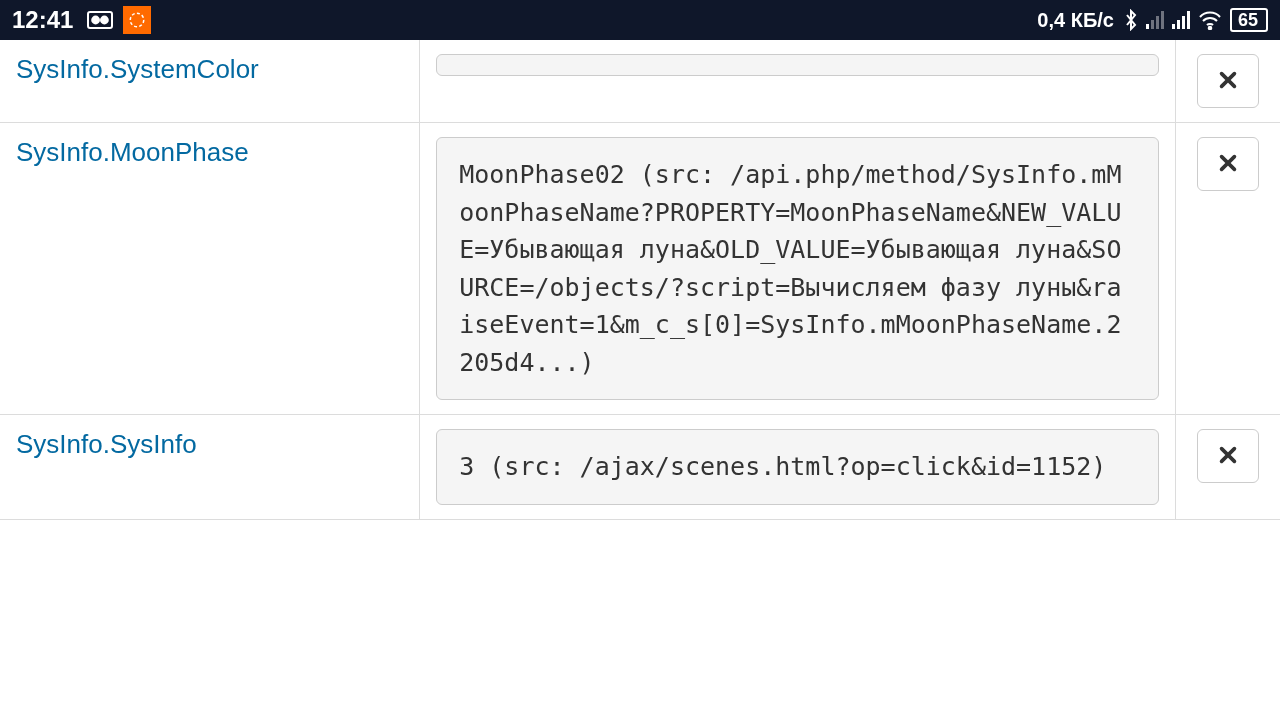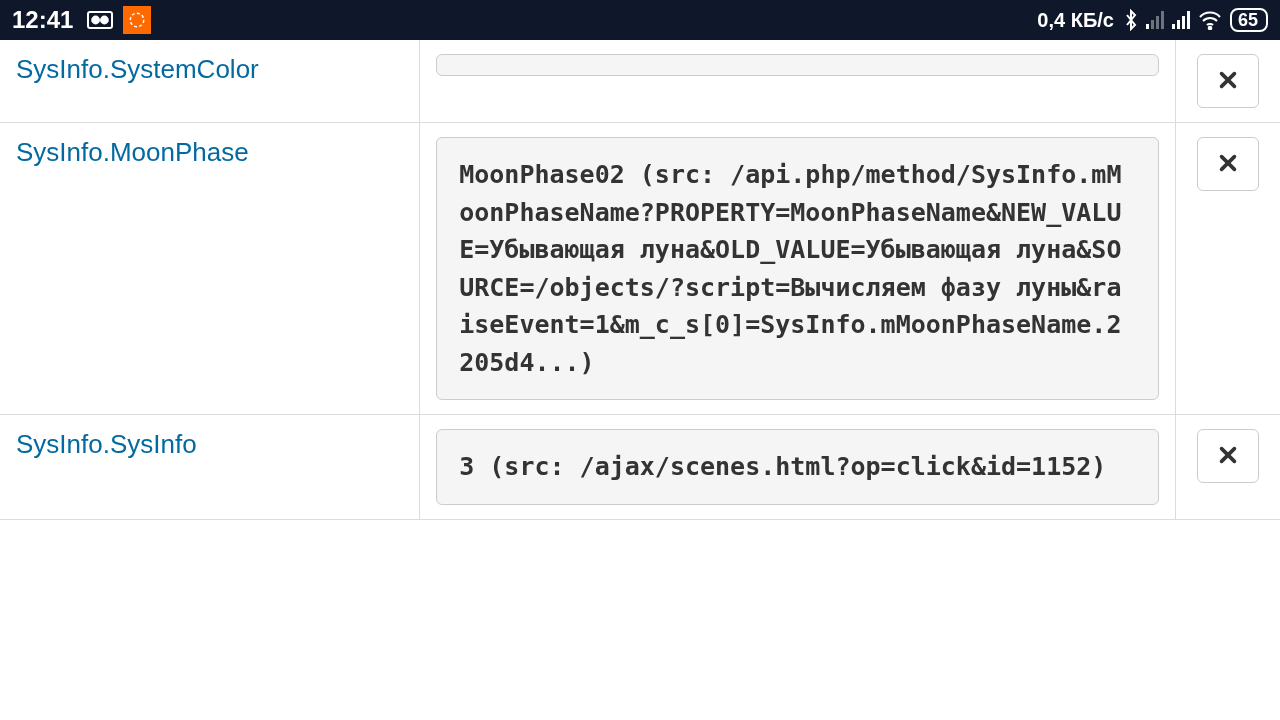--- a/index.html
+++ b/index.html
@@ -8,39 +8,39 @@
   
   .status-bar { height: 40px; background: #0f172a; color: #fff; display: flex; align-items: center; padding: 0 12px; font-size: 22px; font-weight: 500; }
   .status-left { display: flex; align-items: center; gap: 10px; }
   .status-right { margin-left: auto; display: flex; align-items: center; gap: 8px; text-align: right; }
   .time { font-size: 24px; font-weight: 600; margin-right: 4px; }
   .sb-icon { display:inline-flex; align-items:center; justify-content:center; }
   .sb-app { width: 28px; height: 28px; background: #ff6a00; border: 1px solid #ff6a00; display:flex; align-items:center; justify-content:center; }
   .sb-app svg { width:18px; height:18px; fill:#fff; }
   .sb-rec { width:26px; height:18px; border:2px solid #fff; border-radius:3px; display:flex; align-items:center; justify-content:center; font-size:10px; }
   .speed { font-size: 20px; font-weight:600; margin-right:2px; }
-  .batt-pill { border:2px solid #fff; border-radius: 8px; padding: 0 8px 0 6px; font-size: 18px; line-height: 20px; height:24px; display:flex; align-items:center; font-weight:600; }
+  .batt-pill { border:2px solid #fff; border-radius: 3px; padding: 0 8px 0 6px; font-size: 18px; line-height: 20px; height:24px; display:flex; align-items:center; font-weight:600; }
   .signal-bars { display:inline-flex; align-items:flex-end; gap:2px; height:18px; }
   .signal-bars span { width:3px; background:#fff; }
   .signal-bars span:nth-child(1){height:5px}
   .signal-bars span:nth-child(2){height:9px}
   .signal-bars span:nth-child(3){height:13px}
   .signal-bars span:nth-child(4){height:18px}
   .signal-bars.dim span:nth-child(1){height:5px}
   .signal-bars.dim span:nth-child(2){height:9px; opacity:.4}
   .signal-bars.dim span:nth-child(3){height:13px; opacity:.4}
   .signal-bars.dim span:nth-child(4){height:18px; opacity:.4}
 
   
   .viewport { padding: 0; }
   .table { width: 100%; border-collapse: collapse; table-layout: fixed; }
   .table td { border: 1px solid #dcdcdc; border-left: none; padding: 14px 16px; vertical-align: top; }
   .table tr td:last-child { border-right: none; }
   .col-label { width: 400px; font-size: 26px; color: #0369a1; font-weight: 400; padding-top: 16px; }
-  .col-value { width: 720px; font-weight: bold; }
+  .col-value { width: 720px; }
   .col-action { width: 100px; text-align: center; }
 
   .value-box { border: 1px solid #ccc; border-radius: 6px; background: #f5f5f5; padding: 18px 22px; font-family: "Menlo", "Consolas", monospace; font-size: 25px; line-height: 1.5; color: #333; word-break: break-all; min-height: 30px; }
   .value-box.empty { min-height: 16px; padding: 10px 22px; }
 
   .del-btn { width: 62px; height: 54px; border: 1px solid #ccc; border-radius: 6px; background: #fff; display:inline-flex; align-items:center; justify-content:center; cursor:pointer; }
   .del-btn svg { width:22px; height:22px; fill:#333; }
 
   
   .table tr:first-child td { border-top: none; }

